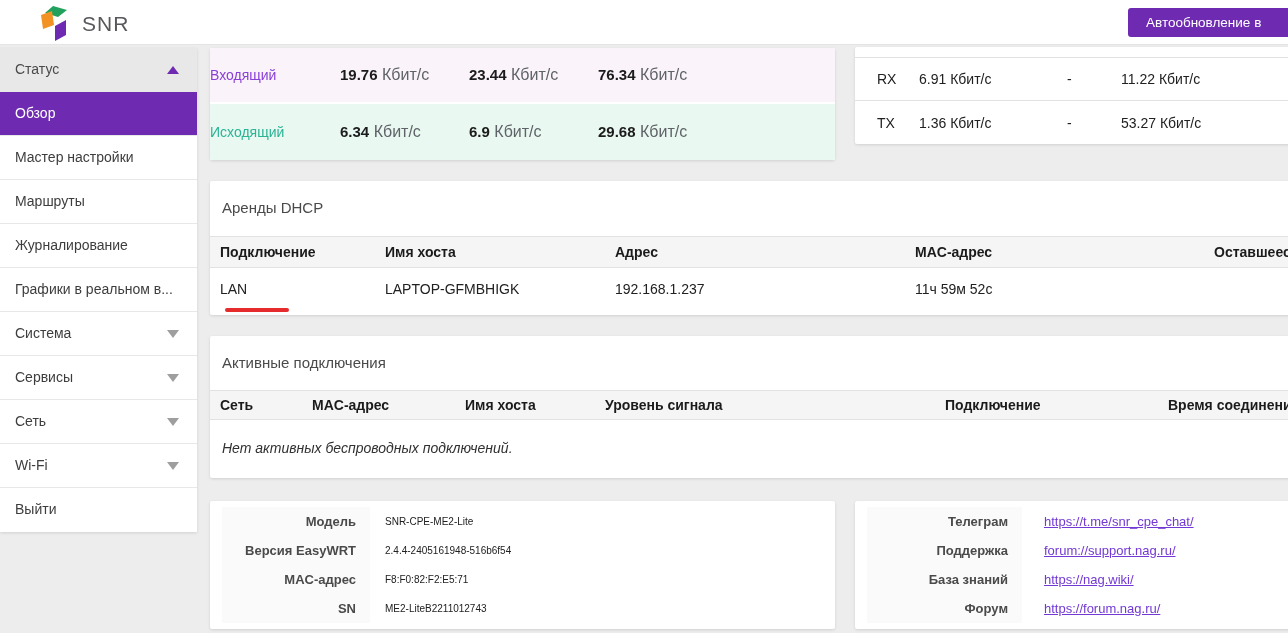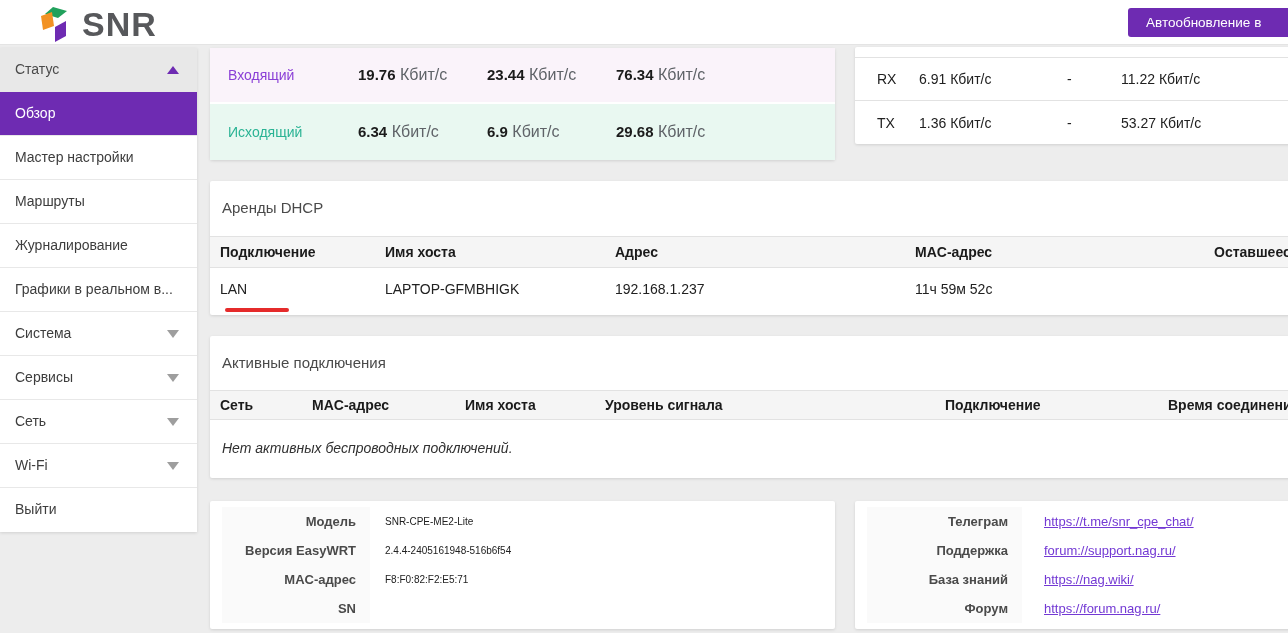--- a/index.html
+++ b/index.html
@@ -3,21 +3,21 @@
 <meta charset="utf-8">
 <style>
   * { margin:0; padding:0; box-sizing:border-box; }
   html,body { width:1288px; height:633px; overflow:hidden; }
   body { font-family:"Liberation Sans","DejaVu Sans",sans-serif; background:#ededed; color:#212121; }
   .screen { position:relative; width:1288px; height:633px; overflow:hidden; }
 
   
   .topbar { position:absolute; left:0; top:0; width:1288px; height:45px; background:#ffffff; border-bottom:1px solid #e4e4e4; z-index:5; }
   .logo { position:absolute; left:36px; top:5px; display:flex; align-items:center; gap:6px; }
-  .logo-text { font-size:34px; font-weight:bold; color:#57585b; letter-spacing:1px; }
+  .logo-text { font-size:21px; font-weight:normal; color:#57585b; letter-spacing:1px; }
   .auto-btn { position:absolute; left:1128px; top:8px; width:230px; height:29px; background:#6e2bb2; color:#ffffff;
               font-size:13.5px; border:none; border-radius:3px; text-align:left; padding:0 0 0 18px; cursor:pointer;
               font-family:inherit; white-space:nowrap; }
 
   
   .sidebar { position:absolute; left:0; top:48px; width:197px; background:#ffffff; box-shadow:0 1px 3px rgba(0,0,0,.12); }
   .side-item { position:relative; height:44px; line-height:43px; padding-left:15px; font-size:14px; color:#3d3d3d;
                border-bottom:1px solid #e8e8e8; cursor:pointer; background:#ffffff; }
   .side-item:last-child { border-bottom:none; }
   .side-item.section { background:#e8e8e8; color:#4a4a4a; }
@@ -26,21 +26,21 @@
   .tri-up { margin-top:-4px; border-left:6px solid transparent; border-right:6px solid transparent; border-bottom:8px solid #6e2bb2; }
   .tri-down { margin-top:-4px; border-left:6px solid transparent; border-right:6px solid transparent; border-top:8px solid #9e9e9e; }
 
   
   .main { position:absolute; left:210px; top:48px; width:1250px; }
   .card { background:#ffffff; box-shadow:0 1px 3px rgba(0,0,0,.12); border-radius:2px; }
   .row1 { display:flex; align-items:flex-start; }
 
   
   .traffic-card { width:625px; }
-  .traffic-row { display:grid; grid-template-columns:130px 129px 129px 1fr; align-items:center; height:56px; padding-left:18px; }
+  .traffic-row { display:grid; grid-template-columns:130px 129px 129px 1fr; align-items:center; height:56px; }
   .traffic-row.in  { background:#faf3fa; border-bottom:2px solid #ffffff; }
   .traffic-row.out { background:#e9f8f1; }
   .t-label { font-size:14px; }
   .in  .t-label { color:#8a3fd6; }
   .out .t-label { color:#2ab394; }
   .t-val b { font-size:15px; color:#1b1b1b; }
   .t-val .unit { font-size:16px; color:#5f6368; }
 
   
   .iface-card { flex:1; margin-left:20px; }
@@ -211,20 +211,21 @@
         <div class="kv-row">
           <span class="kv-label">Версия EasyWRT</span>
           <span class="kv-val">2.4.4-2405161948-516b6f54</span>
         </div>
         <div class="kv-row">
           <span class="kv-label">MAC-адрес</span>
           <span class="kv-val">F8:F0:82:F2:E5:71</span>
         </div>
         <div class="kv-row">
           <span class="kv-label">SN</span>
+          <span class="kv-val">ME2-LiteB2211012743</span>
         </div>
       </div>
 
       <div class="card links-card kv-card">
         <div class="kv-row">
           <span class="kv-label">Телеграм</span>
           <span class="kv-val"><a>https://t.me/snr_cpe_chat/</a></span>
         </div>
         <div class="kv-row">
           <span class="kv-label">Поддержка</span>

